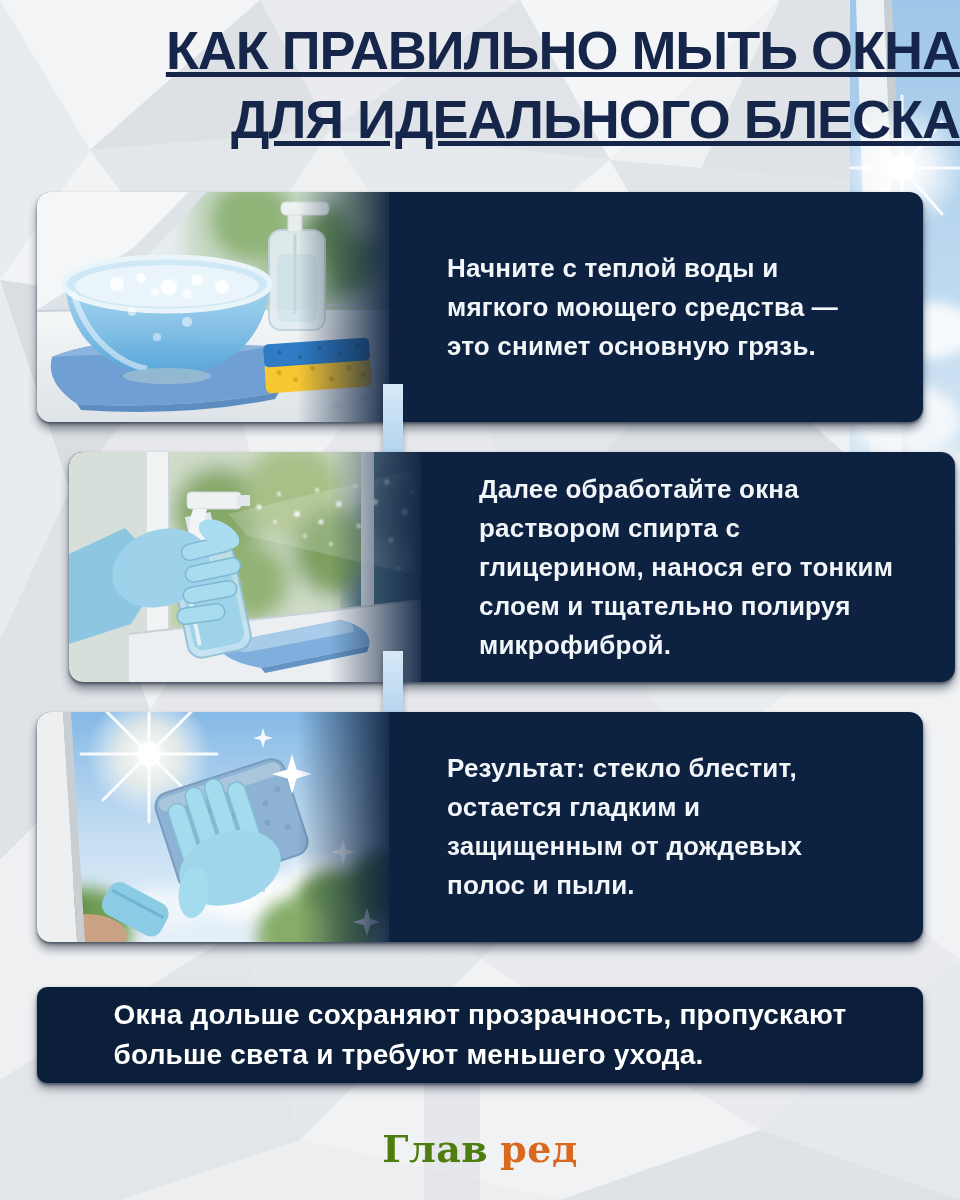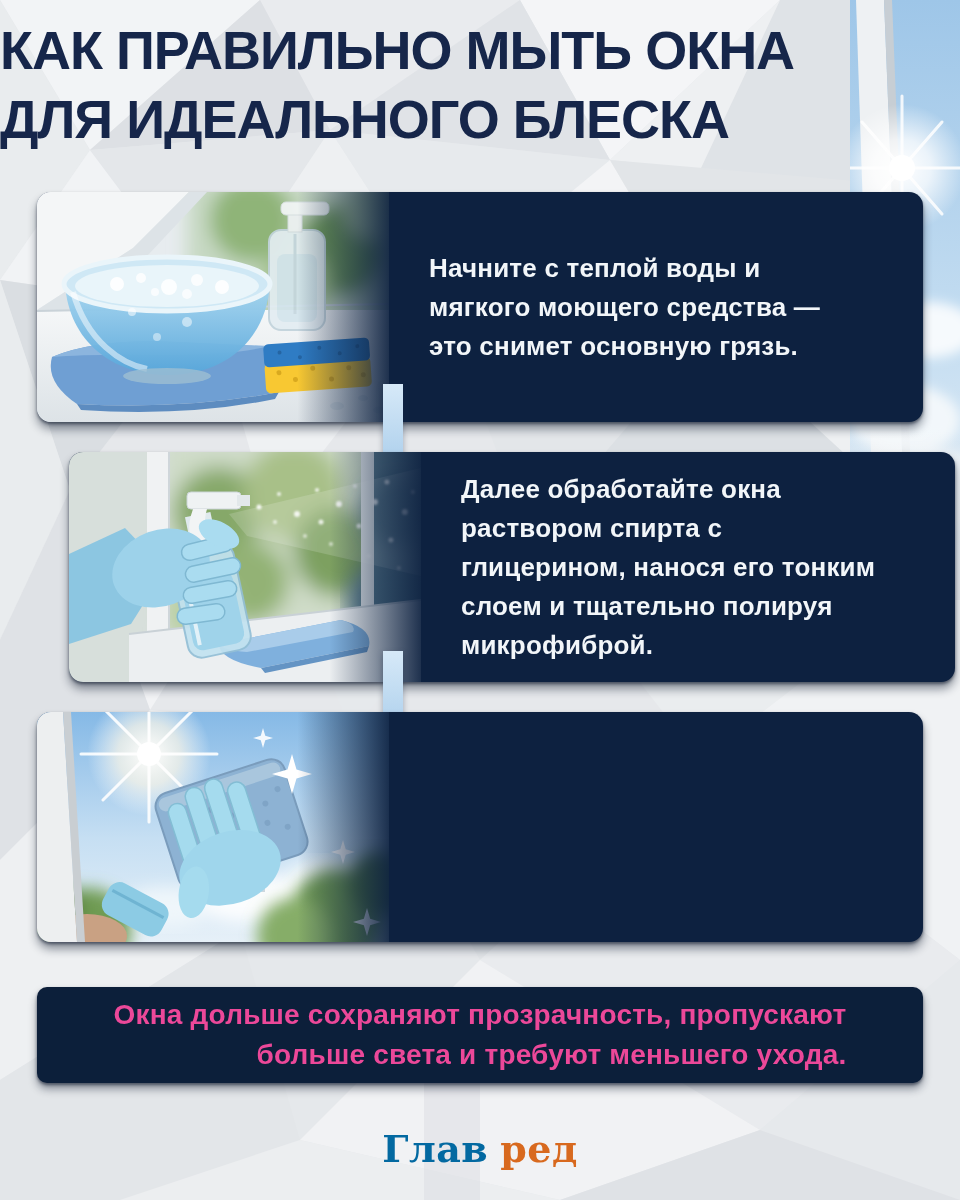--- a/index.html
+++ b/index.html
@@ -7,29 +7,29 @@
     width:960px;height:1200px;position:relative;overflow:hidden;
     background:#e6e8eb;
     font-family:"Liberation Sans",sans-serif;
   }
   .bg-layer{position:absolute;top:0;left:0;width:960px;height:1200px;}
   .bg-window-strip{position:absolute;top:0;right:0;width:110px;height:600px;}
   .footer-band{position:absolute;top:1080px;left:424px;width:56px;height:120px;background:#dcdfe3;opacity:.55;}
 
   .title{
     position:absolute;top:16px;left:0;width:100%;
-    text-align:left;color:#16264a;font-weight:700;
-    font-size:54px;line-height:69px;letter-spacing:-1px;
+    text-align:right;color:#16264a;font-weight:700;
+    font-size:54px;line-height:69px;letter-spacing:-1px;text-decoration:underline;
   }
 
   .card{
     position:absolute;left:37px;width:886px;height:230px;
     background:#0d2140;border-radius:14px;
     box-shadow:0 7px 10px rgba(12,22,42,.45),0 2px 3px rgba(12,22,42,.5);
-    display:flex;overflow:hidden;
+    display:flex;overflow:hidden;gap:18px;
   }
   .card.c1{top:192px;} .card.c2{top:452px;margin-left:32px;} .card.c3{top:712px;}
   .photo{position:relative;flex:0 0 352px;width:352px;height:100%;}
   .photo svg{display:block;width:100%;height:100%;}
   .photo .fade{position:absolute;inset:0;background:linear-gradient(to right,rgba(13,33,64,0) 74%,rgba(13,33,64,.92) 100%);}
   .cardtext{
     flex:1;display:flex;align-items:center;
     padding-left:40px;padding-right:14px;
     color:#f2f6f9;font-size:26px;line-height:39px;font-weight:700;
     letter-spacing:.2px;white-space:pre-line;
@@ -38,27 +38,27 @@
   .arrow{position:absolute;left:360px;width:66px;height:114px;filter:drop-shadow(0 3px 3px rgba(20,40,70,.35));}
   .arrow.a1{top:384px;} .arrow.a2{top:651px;}
 
   .summary{
     position:absolute;top:987px;left:37px;width:886px;height:96px;
     background:#0c1f3a;border-radius:10px;
     box-shadow:0 6px 9px rgba(12,22,42,.42),0 2px 3px rgba(12,22,42,.5);
     display:flex;align-items:center;justify-content:center;
   }
   .summary p{
-    margin:4px;text-align:right;color:#ec4899;
+    margin:4px;text-align:left;color:#ffffff;
     font-size:28px;line-height:40px;font-weight:700;white-space:pre-line;letter-spacing:.2px;
   }
 
   .footer{position:absolute;top:1126px;left:0;width:100%;text-align:center;
     font-family:"DejaVu Serif","Liberation Serif",serif;font-weight:700;font-size:38px;letter-spacing:.5px;}
-  .logo-dark{color:#0369a1;} .logo-orange{color:#d8691e;margin-left:12px;}
+  .logo-dark{color:#4d7c0f;} .logo-orange{color:#d8691e;margin-left:12px;}
 </style>
 </head>
 <body>
 
 <svg class="bg-layer" viewBox="0 0 960 1200" aria-hidden="true">
   <rect width="960" height="1200" fill="#e6e8eb"></rect>
   <polygon points="0,0 260,0 90,150" fill="#f2f4f6"></polygon>
   <polygon points="260,0 520,0 330,130" fill="#e9ebee"></polygon>
   <polygon points="520,0 780,0 610,160" fill="#f4f5f7"></polygon>
   <polygon points="780,0 960,0 960,190 700,170" fill="#dfe3e7"></polygon>
@@ -422,20 +422,24 @@
       <polygon points="26,0 34,0 48,230 40,230" fill="#c9ced2"></polygon>
       <g fill="#ffffff">
         <path transform="translate(255,62)" d="M0 -20 L4.5 -4.5 L20 0 L4.5 4.5 L0 20 L-4.5 4.5 L-20 0 L-4.5 -4.5 Z"></path>
         <path transform="translate(306,140) scale(0.6)" d="M0 -20 L4.5 -4.5 L20 0 L4.5 4.5 L0 20 L-4.5 4.5 L-20 0 L-4.5 -4.5 Z"></path>
         <path transform="translate(330,210) scale(0.7)" d="M0 -20 L4.5 -4.5 L20 0 L4.5 4.5 L0 20 L-4.5 4.5 L-20 0 L-4.5 -4.5 Z"></path>
         <path transform="translate(226,26) scale(0.5)" d="M0 -20 L4.5 -4.5 L20 0 L4.5 4.5 L0 20 L-4.5 4.5 L-20 0 L-4.5 -4.5 Z" opacity="0.9"></path>
       </g>
     </svg>
     <div class="fade"></div>
   </div>
+  <div class="cardtext">Результат: стекло блестит,
+остается гладким и
+защищенным от дождевых
+полос и пыли.</div>
 </section>
 
 <div class="summary">
   <p>Окна дольше сохраняют прозрачность, пропускают
 больше света и требуют меньшего ухода.</p>
 </div>
 
 <footer class="footer">
   <span><span class="logo-dark">Глав</span><span class="logo-orange">ред</span></span>
 </footer>

